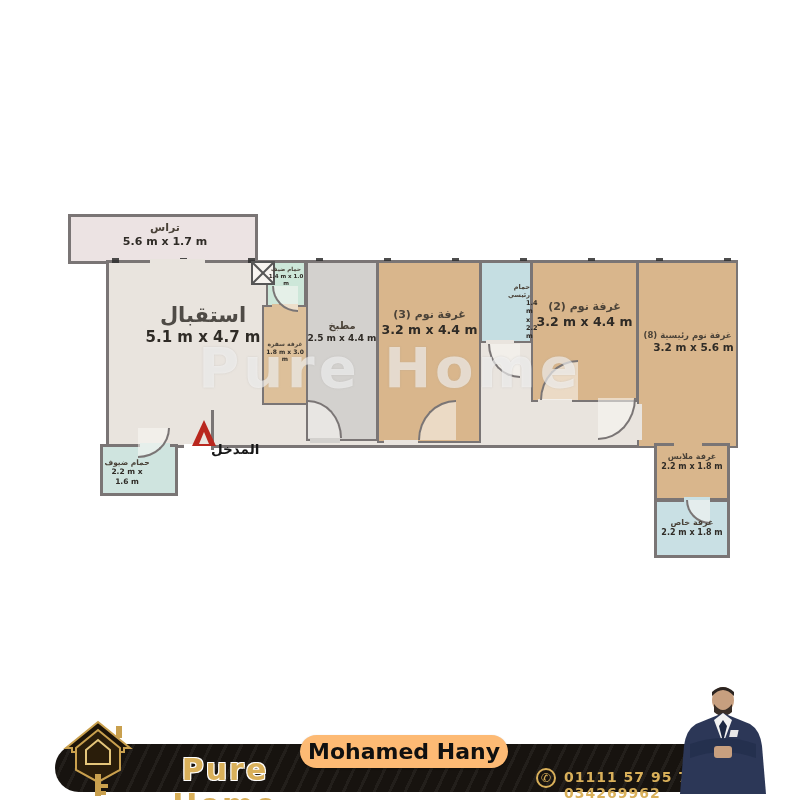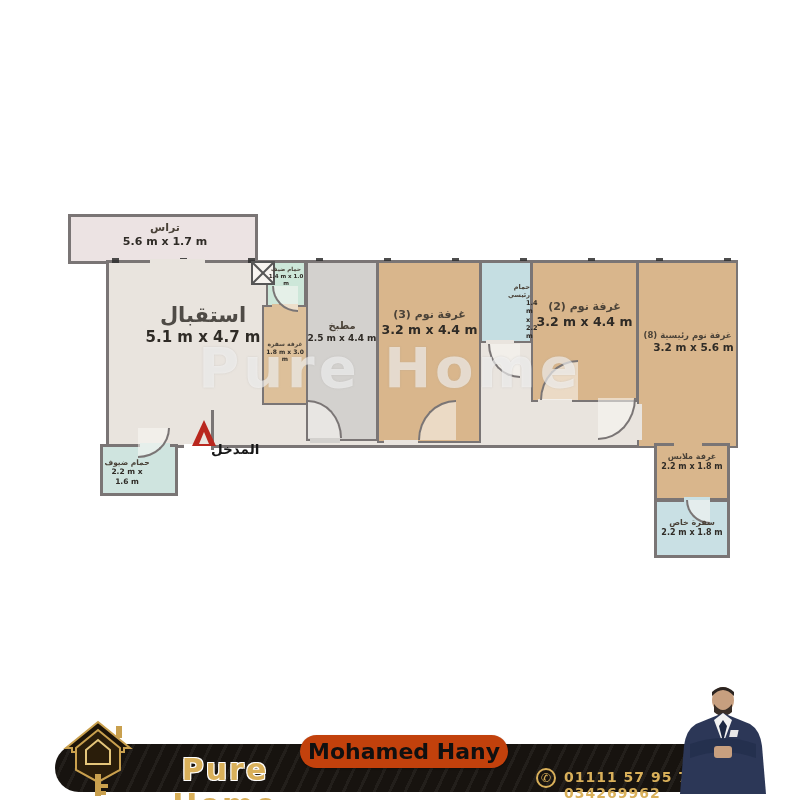--- a/index.html
+++ b/index.html
@@ -74,21 +74,21 @@
     text-shadow:0 0 2px rgba(160,160,160,.35); letter-spacing:4px; pointer-events:none; }
 
   
   .footer-bar { position:absolute; left:55px; top:744px; width:690px; height:48px;
     background:#17130f; border-radius:26px;
     background-image:repeating-linear-gradient(115deg, rgba(255,255,255,.05) 0 3px, transparent 3px 14px); }
   .brand { position:absolute; left:140px; top:752px; width:170px; text-align:center;
     font-size:30px; font-weight:bold; color:#d9b05a; letter-spacing:2px;
     text-shadow:-1px -1px 0 #fff, 1px -1px 0 #fff, -1px 1px 0 #fff, 1px 1px 0 #fff; }
   .agent-bubble { position:absolute; left:300px; top:735px; width:208px; height:33px;
-    background:#c2410c; border-radius:17px; display:flex; align-items:center; justify-content:center;
+    background:#fdba74; border-radius:17px; display:flex; align-items:center; justify-content:center;
     box-shadow:0 1px 2px rgba(0,0,0,.35); }
   .agent-bubble span { font-size:22px; font-weight:bold; color:#101010; }
   .phone-main { position:absolute; left:303px; top:765px; width:200px; text-align:center;
     font-size:21px; font-weight:bold; color:#ffffff; letter-spacing:1px; }
   .phone-icon { position:absolute; left:536px; top:768px; width:20px; height:20px; border-radius:50%;
     border:2px solid #d9b05a; color:#d9b05a; font-size:12px; line-height:16px; text-align:center; }
   .phone-alt { position:absolute; left:564px; top:769px; font-size:14px; font-weight:bold;
     color:#d9b05a; letter-spacing:1px; direction:ltr; }
   .logo { position:absolute; left:56px; top:718px; width:84px; height:82px; }
   .agent-photo { position:absolute; left:652px; top:686px; width:142px; height:108px; }
@@ -182,21 +182,21 @@
   </div>
   <div class="label lbl-guestbath">
     <div class="rname" dir="rtl">حمام ضيوف</div>
     <div class="rdims">2.2 m x 1.6 m</div>
   </div>
   <div class="label lbl-dressing">
     <div class="rname" dir="rtl">غرفة ملابس</div>
     <div class="rdims">2.2 m x 1.8 m</div>
   </div>
   <div class="label lbl-privatebath">
-    <div class="rname" dir="rtl">سفرة خاص</div>
+    <div class="rname" dir="rtl">غرفة خاص</div>
     <div class="rdims">2.2 m x 1.8 m</div>
   </div>
 
   <div class="entry-arrow"></div>
   <div class="label lbl-entrance" dir="rtl">المدخل</div>
 
   <div class="footer-bar"></div>
 
   <svg class="logo" viewBox="0 0 84 82">
     <polygon points="42,4 74,30 68,30 68,34 16,34 16,30 10,30" fill="#1d1408" stroke="#c9a04e" stroke-width="2"></polygon>

